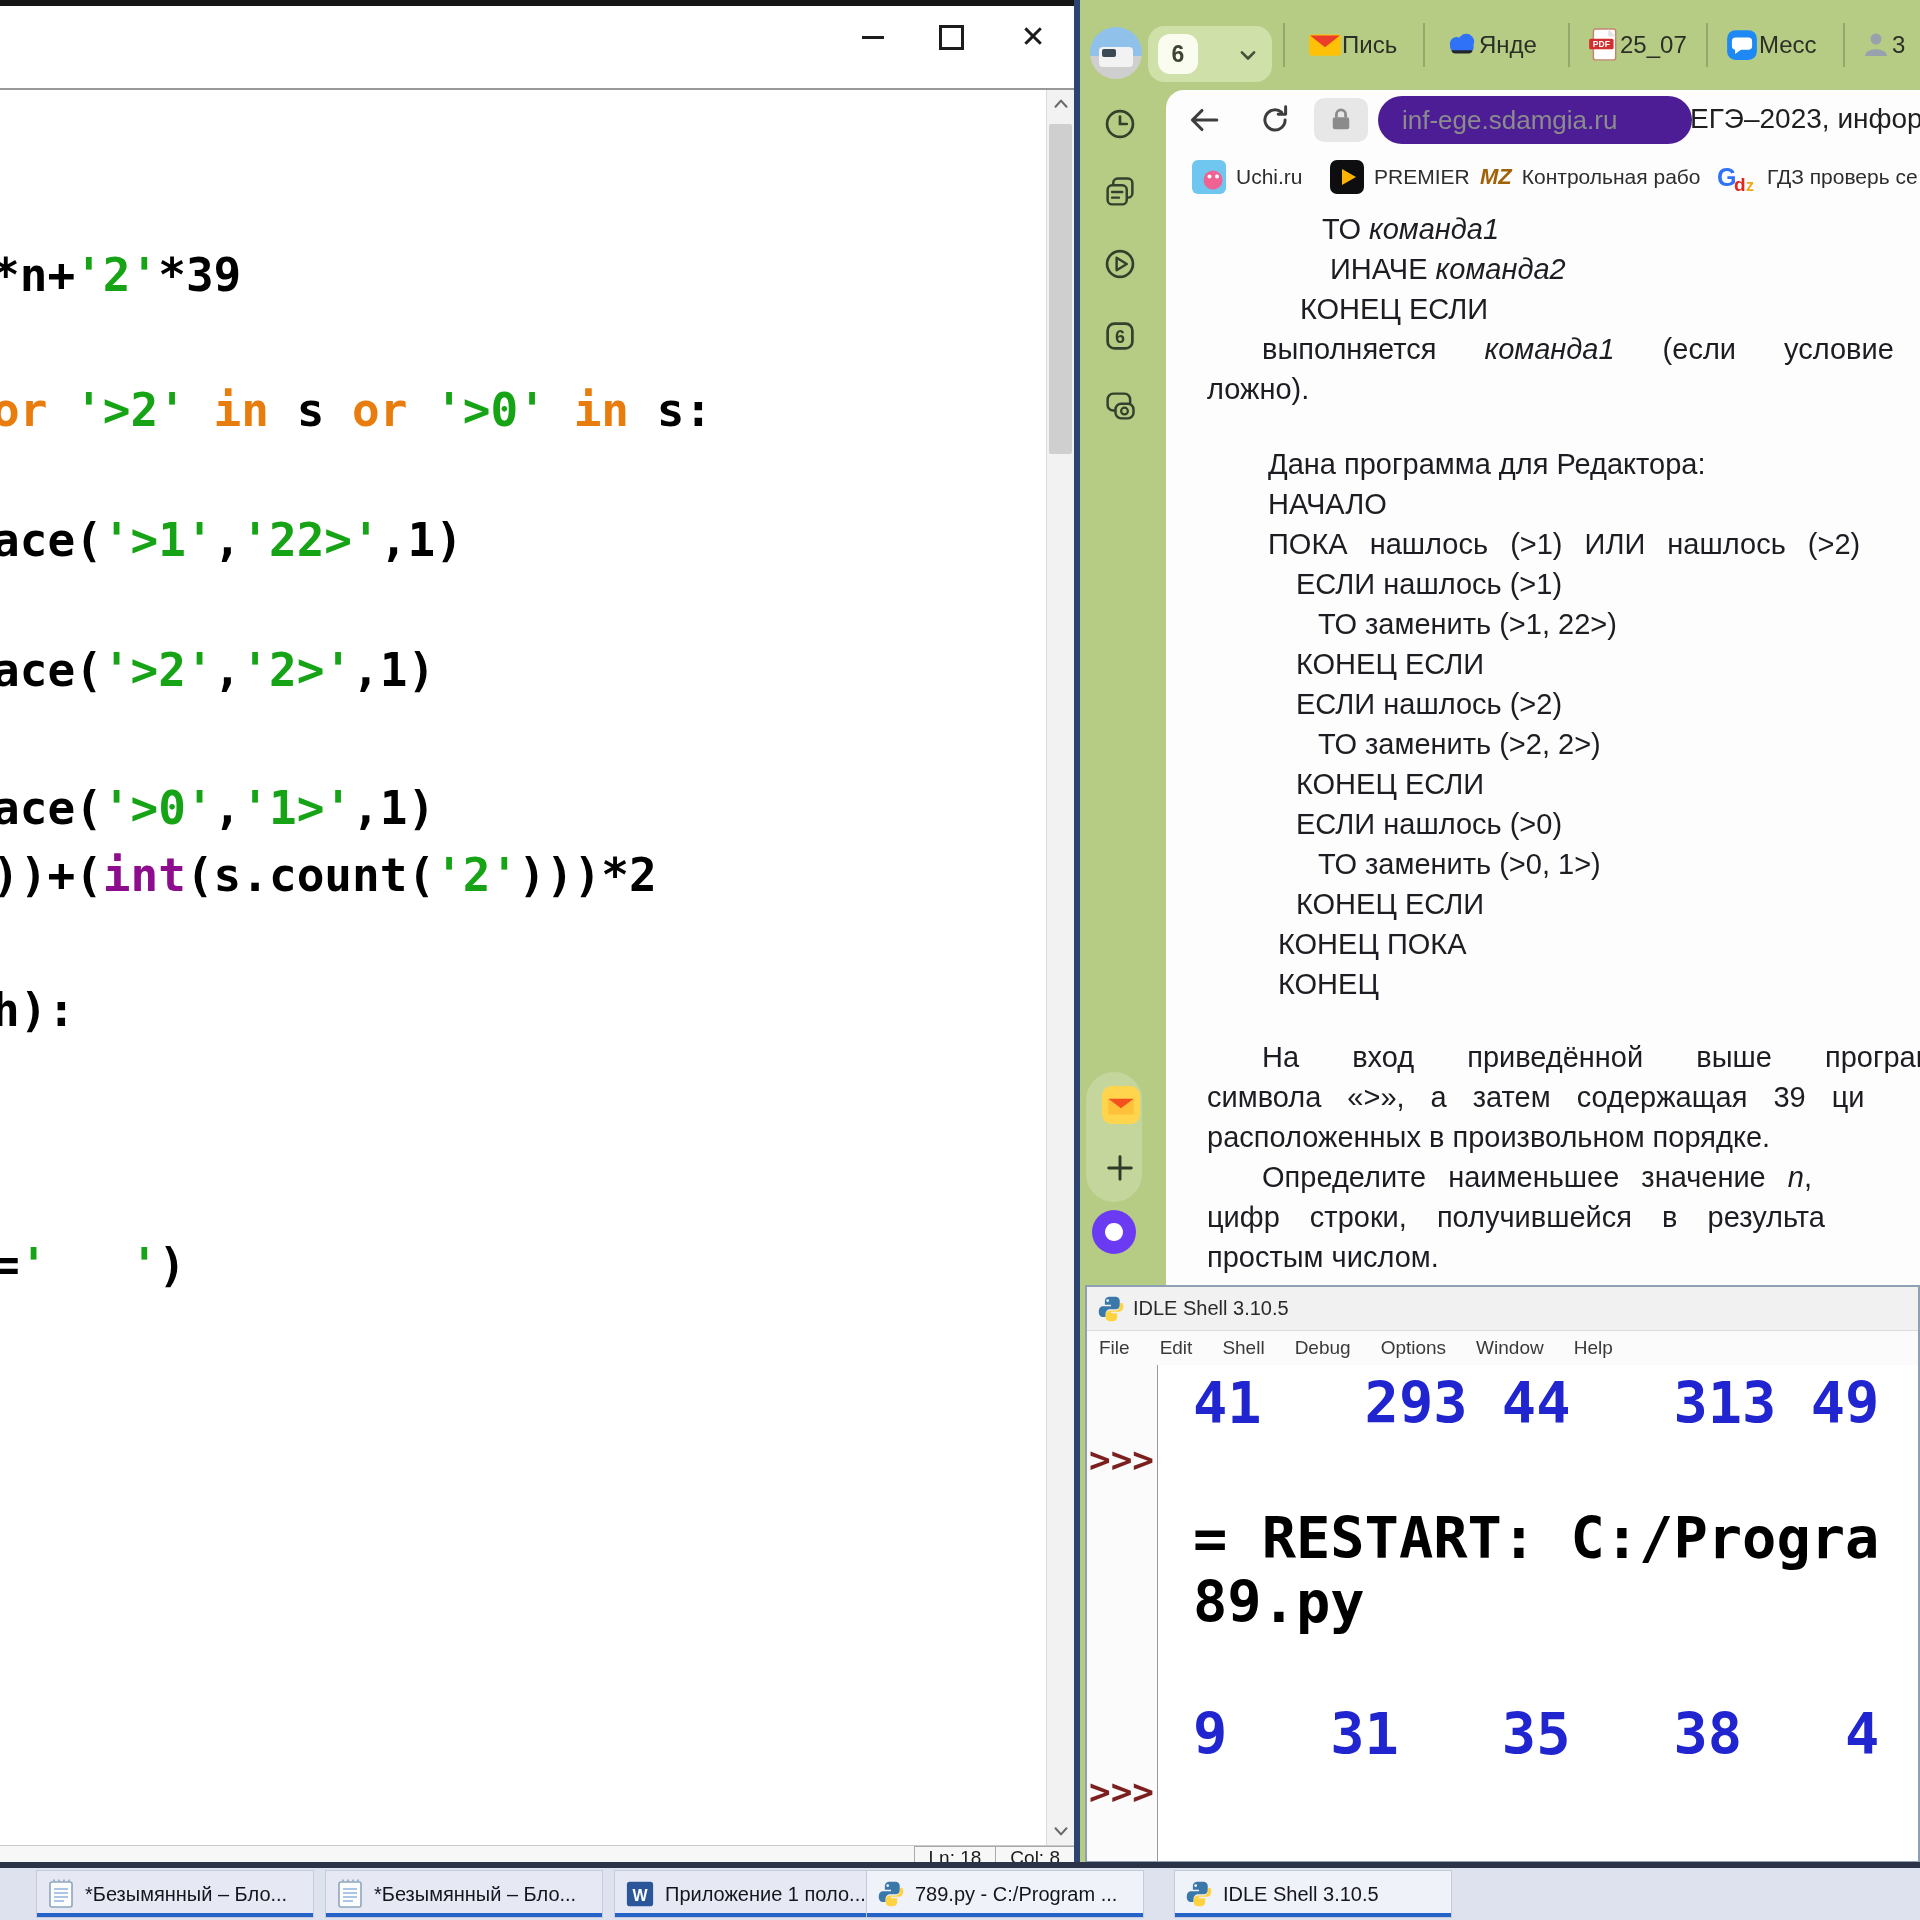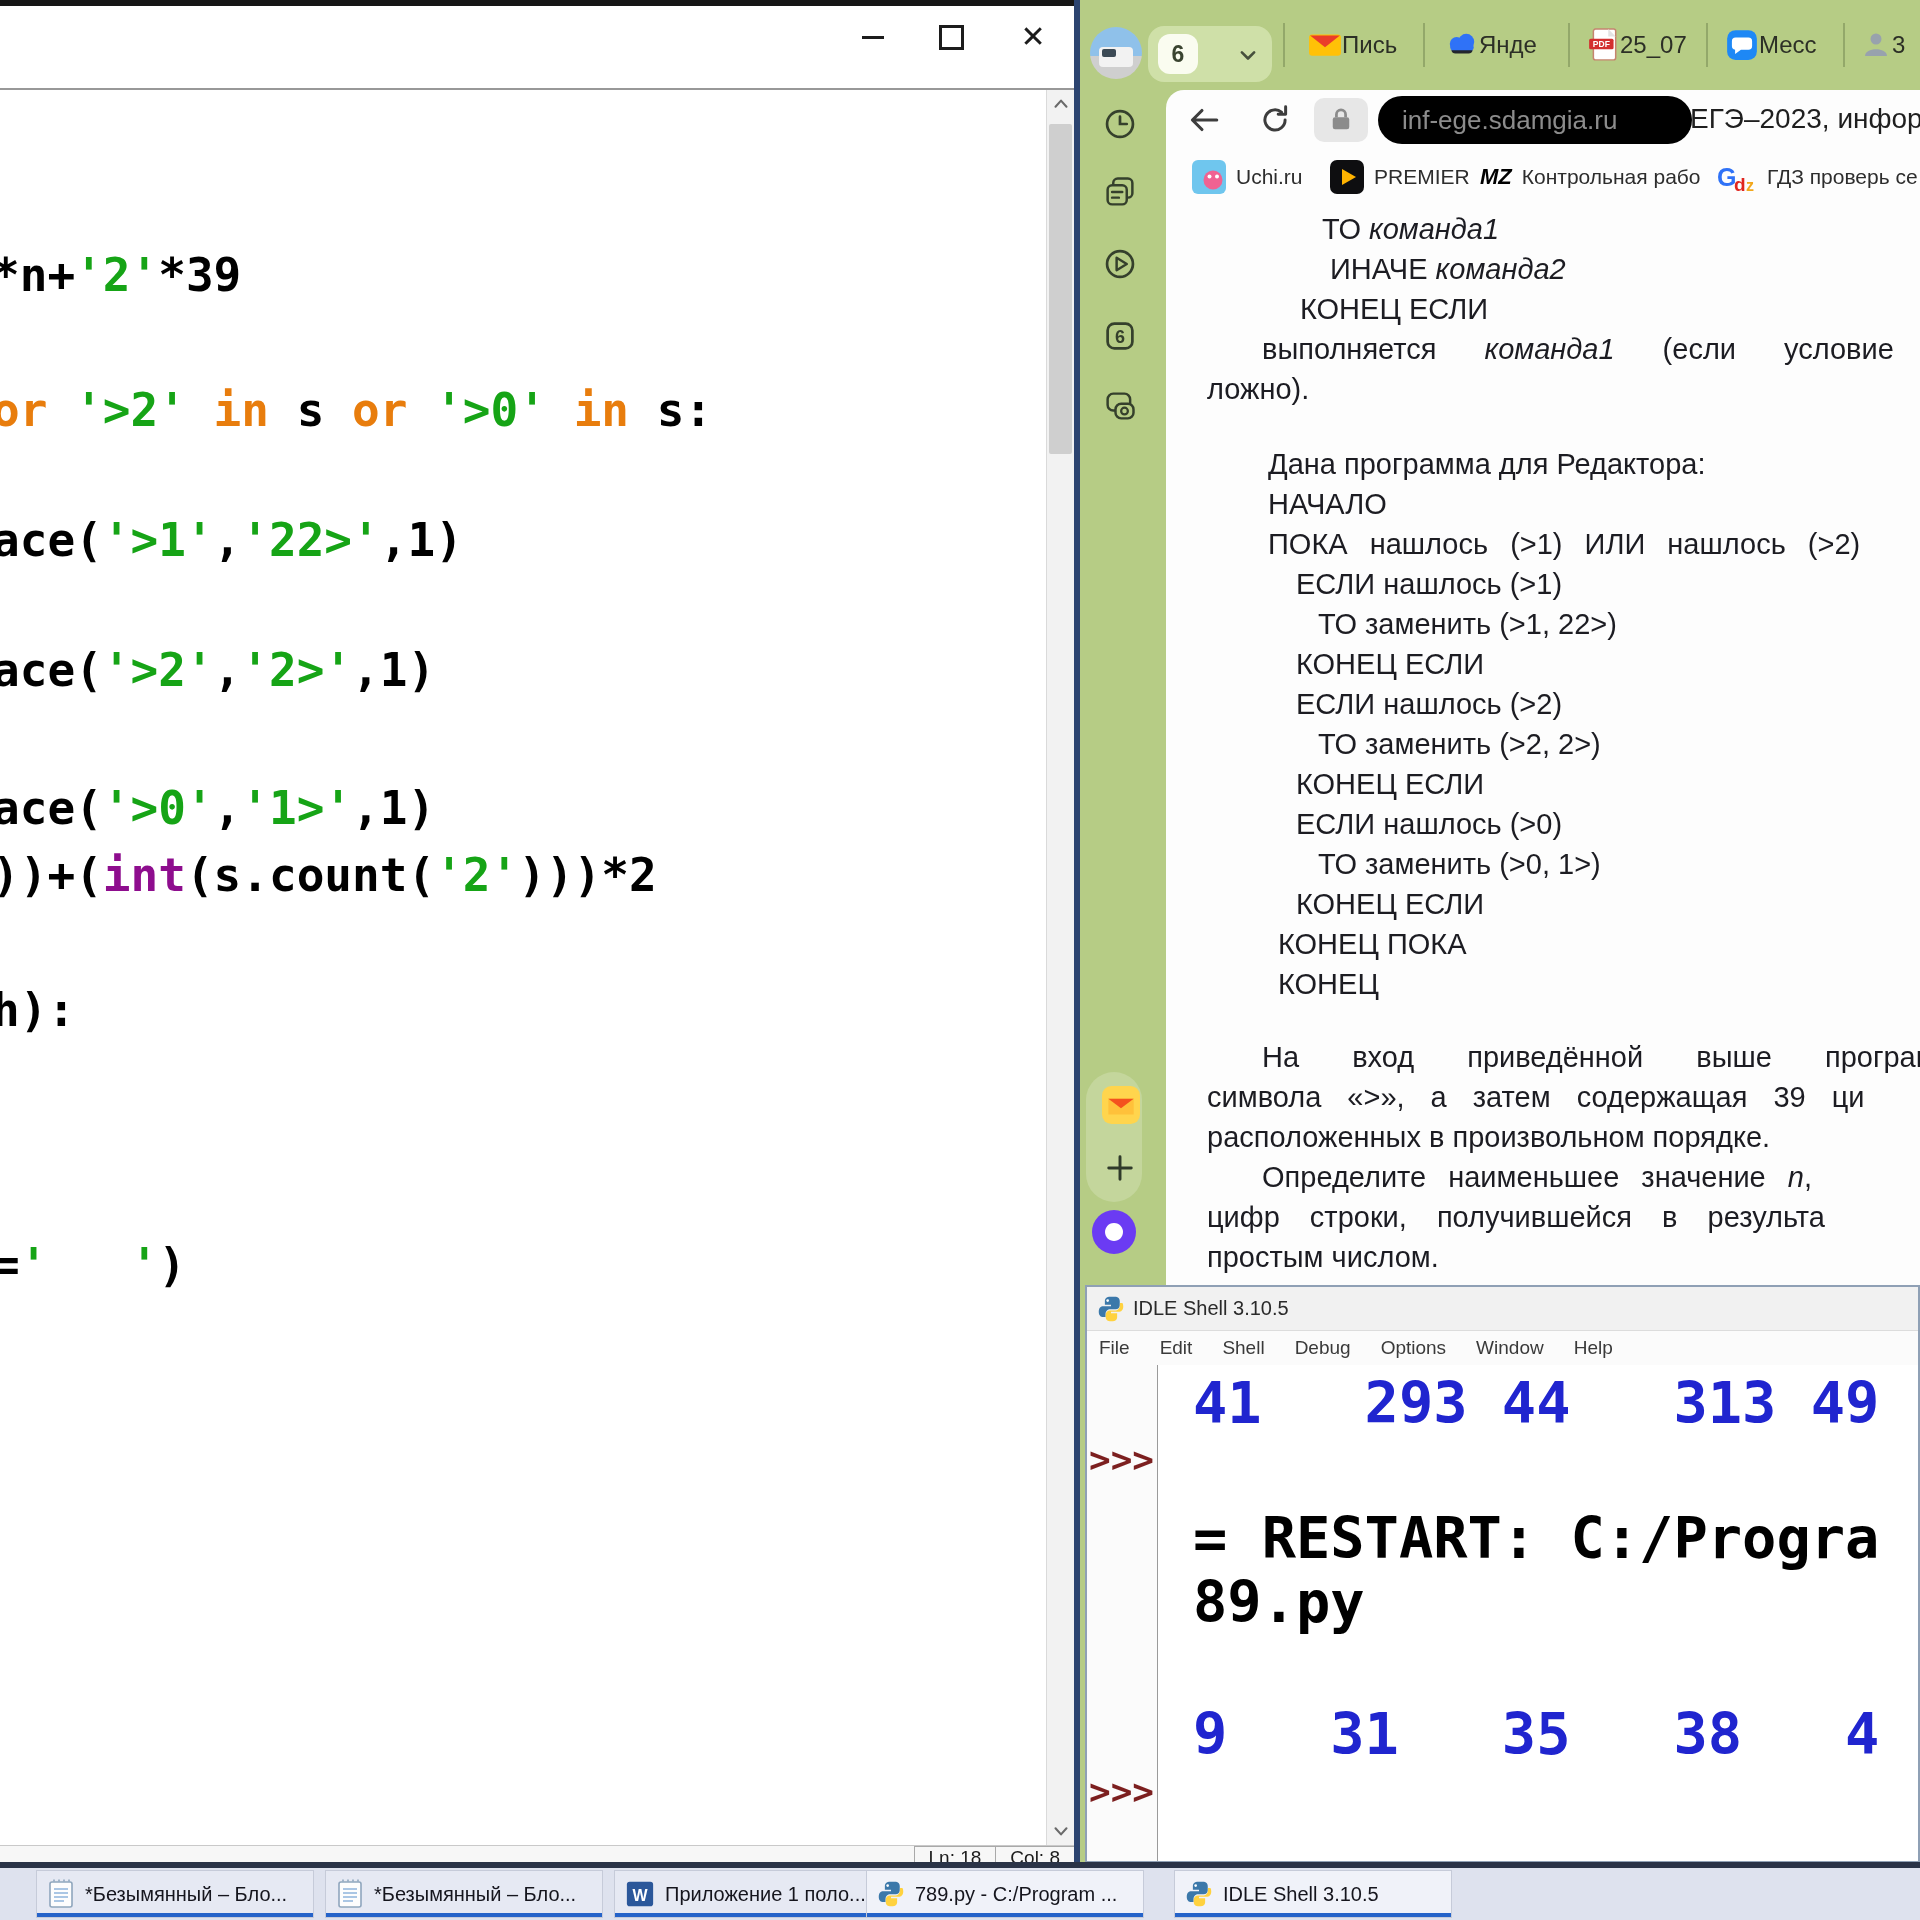--- a/index.html
+++ b/index.html
@@ -43,27 +43,27 @@
   
   .sicon{position:absolute;left:22px;width:36px;height:36px;}
   #sbholder{position:absolute;left:6px;top:1072px;width:56px;height:130px;border-radius:28px;background:#c4d69c;}
   
   #card{position:absolute;left:86px;top:90px;width:754px;height:1778px;background:#fdfdfd;border-top-left-radius:18px;}
   #addr{position:absolute;left:0;top:0;width:754px;height:60px;}
   #back{position:absolute;left:18px;top:13px;width:38px;height:34px;}
   #reload{position:absolute;left:92px;top:13px;width:34px;height:34px;}
   #lockchip{position:absolute;left:148px;top:8px;width:54px;height:44px;border-radius:10px;background:#e7e7e7;
             display:flex;align-items:center;justify-content:center;}
-  #urlpill{position:absolute;left:212px;top:6px;width:290px;height:48px;border-radius:24px;background:#000000;
+  #urlpill{position:absolute;left:212px;top:6px;width:290px;height:48px;border-radius:24px;background:#4c1d95;
            display:flex;align-items:center;padding-left:24px;font-size:26px;color:#8c8c8c;}
   #ptitle{position:absolute;left:524px;top:13px;font-size:28px;color:#1f1f1f;white-space:nowrap;}
   #bmrow{position:absolute;left:0;top:60px;width:754px;height:53px;border-bottom:1px solid #e2e2e2;background:#fdfdfd;}
   .bm{position:absolute;top:0;height:53px;display:flex;align-items:center;gap:10px;}
   .bm .blabel{font-size:21px;color:#2d2d2d;white-space:nowrap;}
-  .mztxt{font-size:22px;font-weight:bold;font-style:italic;color:#000000;}
+  .mztxt{font-size:22px;font-weight:bold;font-style:italic;color:#a16207;}
   #content{position:absolute;left:0;top:113px;width:754px;height:1665px;overflow:hidden;background:#fdfdfd;}
   .pline{position:absolute;white-space:pre;font-size:29px;line-height:34px;color:#1c1c22;}
   .pit{font-style:italic;}
   
   #shell{position:absolute;left:1085px;top:1285px;width:835px;height:578px;background:#fff;
          border:2px solid #8fa0b5;box-sizing:border-box;}
   #stitle{position:absolute;left:0;top:0;width:831px;height:44px;background:#f1f1f1;display:flex;align-items:center;
           gap:8px;padding-left:10px;box-sizing:border-box;border-bottom:1px solid #dcdcdc;}
   #stitle span{font-size:20px;color:#2a2a2a;}
   #smenu{position:absolute;left:0;top:44px;width:831px;height:34px;display:flex;align-items:center;gap:30px;

